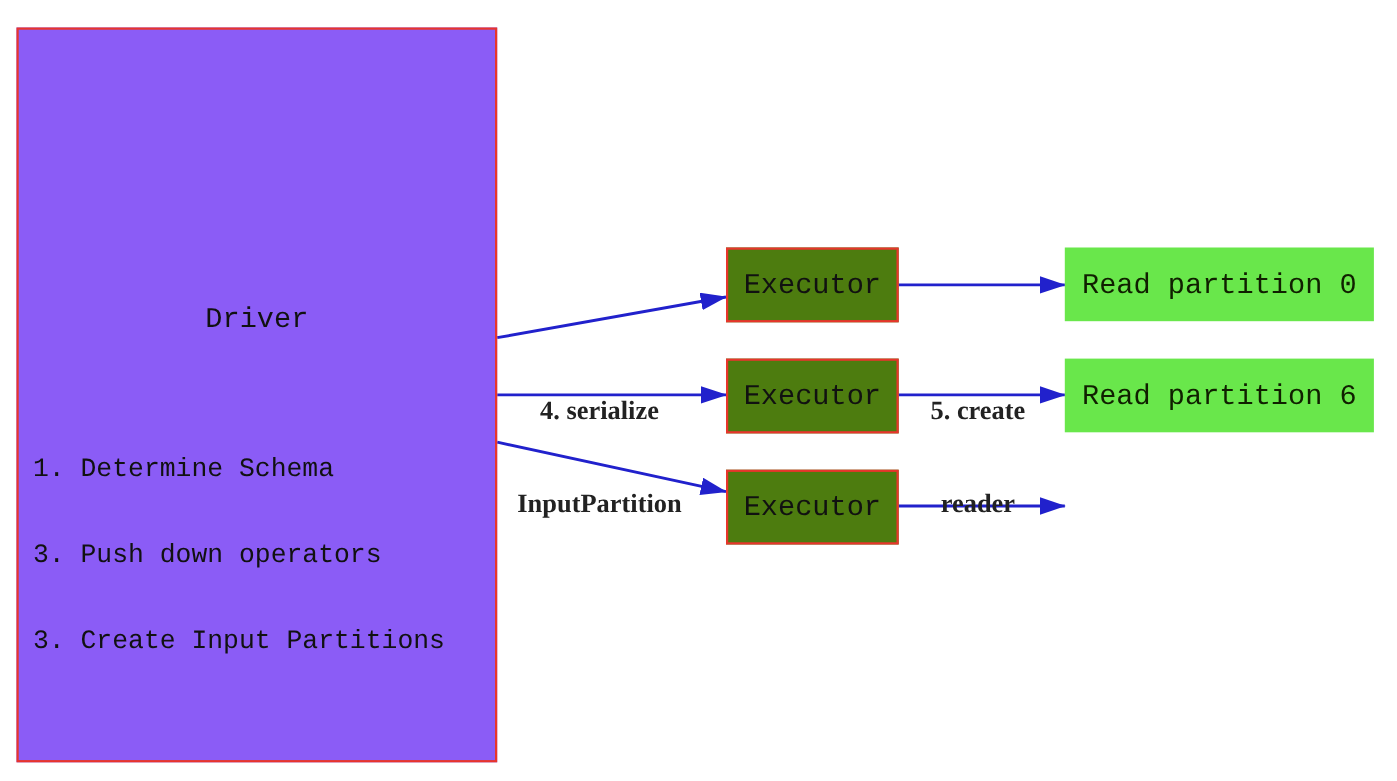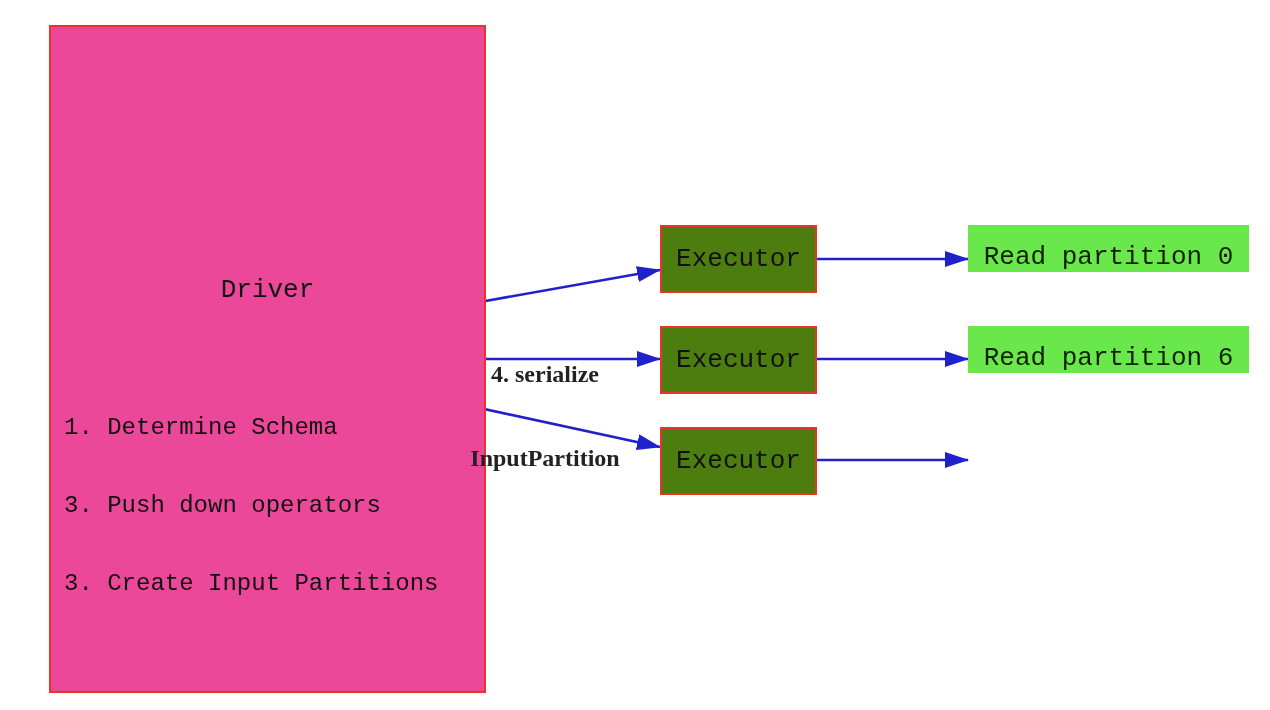--- a/index.html
+++ b/index.html
@@ -34,22 +34,21 @@
     fill: var(--arrow-blue, #2121cc);
   }
   .driver-box {
     position: absolute;
     left: 15px;
     top: 25px;
     width: 437px;
     height: 668px;
     border: 2px solid var(--box-border-red, #e8352c);
     box-sizing: border-box;
-    background: #ec4899;
-    margin-left: 34px;
+    background: #8b5cf6;
   }
   .driver-title {
     position: absolute;
     left: 0;
     right: 0;
     top: 250px;
     text-align: center;
     font-size: 26px;
     line-height: 26px;
     white-space: pre;
@@ -74,24 +73,23 @@
   .executor-box {
     left: 660px;
     width: 157px;
     height: 68px;
     border: 2px solid var(--box-border-red, #e8352c);
     background: #4d7c0f;
   }
   .partition-box {
     left: 968px;
     width: 281px;
-    height: 47px;
+    height: 67px;
     background: var(--partition-green, #69e74b);
     color: #102000;
-    align-items: flex-end;
   }
   .row-0 { top: 225px; }
   .row-1 { top: 326px; }
   .row-2 { top: 427px; }
   .edge-label {
     position: absolute;
     font-family: "Liberation Serif", "DejaVu Serif", serif;
     font-size: 24px;
     line-height: 28px;
     text-align: center;
@@ -153,14 +151,18 @@
   </div>
   <div class="node-box partition-box row-1">
     <span>Read partition 6</span>
   </div>
 
   <div class="edge-label serialize-label">
     <div>4. serialize</div>
     <div>InputPartition</div>
   </div>
 
+  <div class="edge-label create-reader-label">
+    <div>5. create</div>
+    <div>reader</div>
+  </div>
 
 </div>
 
 </body></html>

